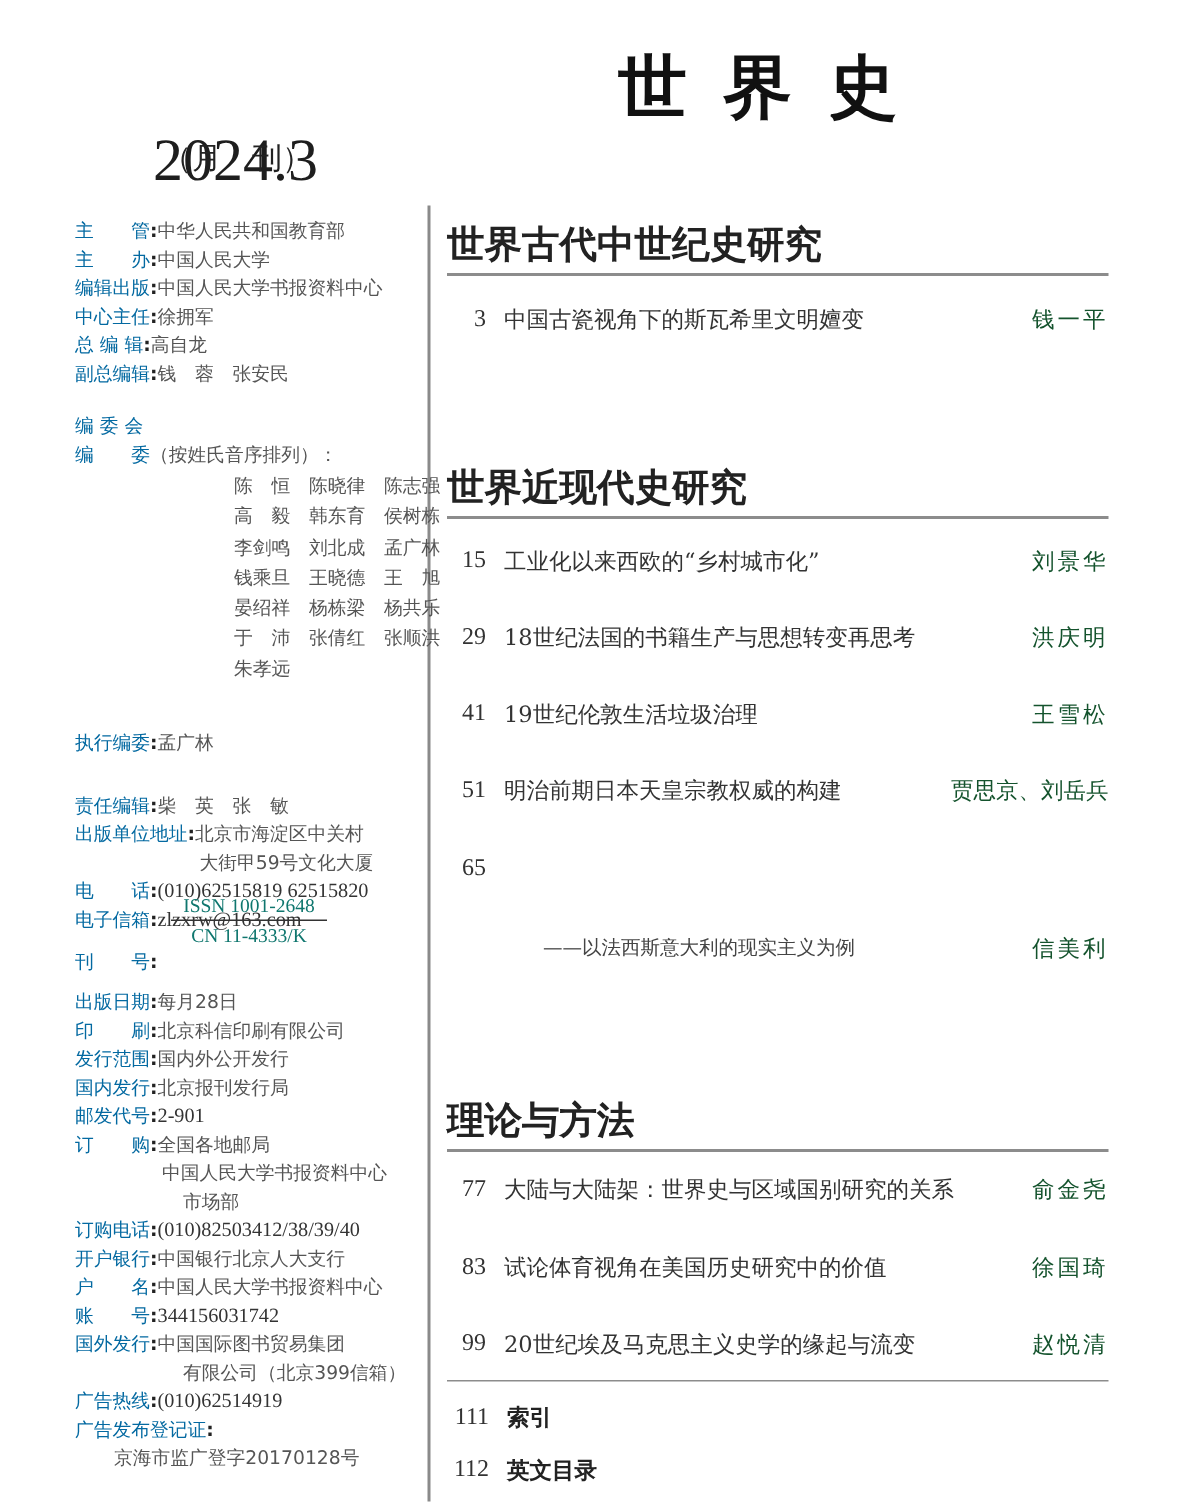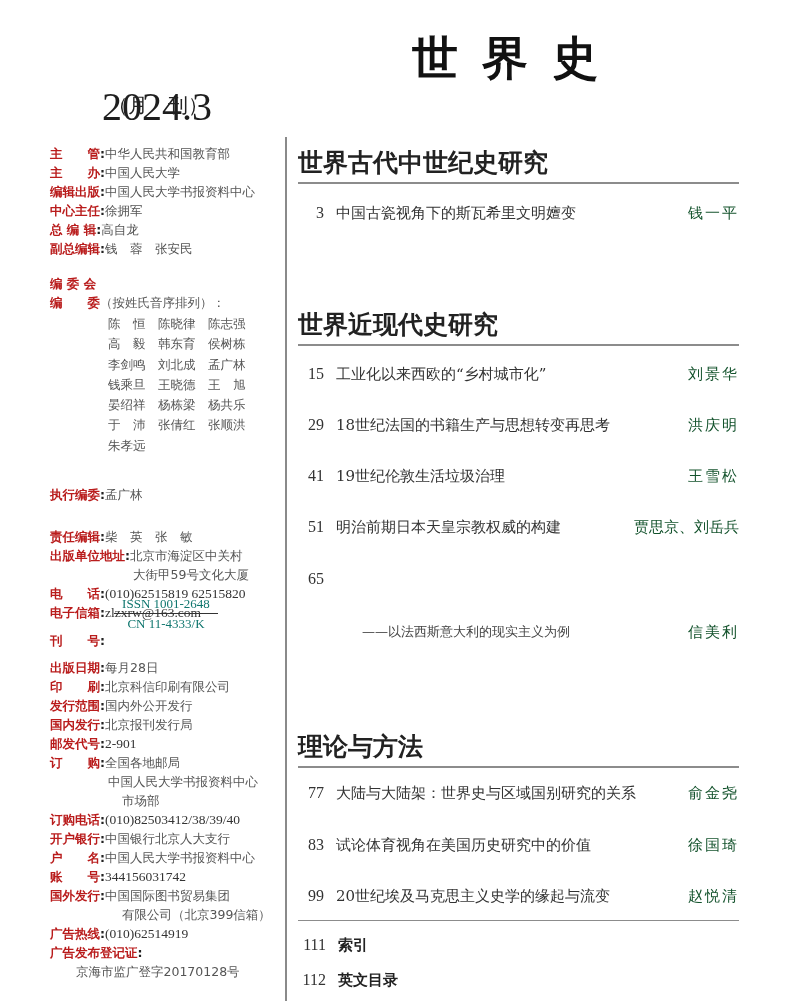--- a/index.html
+++ b/index.html
@@ -20,27 +20,27 @@
       position: absolute; left: 412px; top: 28px;
       font-family: "DejaVu Serif", serif; font-size: 46px; font-weight: bold;
       letter-spacing: 24px; color: #111; text-align: center;
     }
     .divider {
       position: absolute; left: 285px; top: 137px; width: 2px; height: 864px; background: #8a8a8a;
     }
     
     .colophon { position: absolute; left: 50px; top: 146px; width: 230px; }
     .c-row { position: absolute; left: 0; font-family: "DejaVu Sans", sans-serif; font-size: 12.5px; line-height: 16px; color: #333; white-space: nowrap; }
-    .c-label { font-weight: bold; color: #b91c1c; display: inline-block; }
+    .c-label { font-weight: normal; color: #0369a1; display: inline-block; }
     .c-colon { font-weight: bold; color: #222; }
     .c-val { color: #555; }
     .c-val.num { font-family: "Liberation Serif", serif; font-size: 13.5px; color: #333; }
     .c-cont { position: absolute; font-family: "DejaVu Sans", sans-serif; font-size: 12.5px; color: #555; white-space: nowrap; line-height: 16px; }
     .editor-grid { position: absolute; left: 58px; top: 191px; }
-    .editor-row { font-family: "DejaVu Sans", sans-serif; font-size: 12.5px; color: #555; height: 20.3px; line-height: 20.3px; white-space: nowrap; }
+    .editor-row { font-family: "DejaVu Sans", sans-serif; font-size: 12.5px; color: #555; height: 20.3px; line-height: 20.3px; white-space: nowrap; margin-left: 48px; }
     .editor-name { display: inline-block; width: 50px; }
     .issn-box { position: absolute; left: 64px; top: 476px; width: 104px; text-align: center; font-family: "Liberation Serif", serif; font-size: 13px; color: #0f766e; }
     .issn-top { border-bottom: 1px solid #333; padding-bottom: 1px; }
     .issn-bot { padding-top: 2px; }
     
     .section-head {
       position: absolute; left: 298px; width: 441px;
       font-family: "DejaVu Sans", sans-serif; font-size: 25px; font-weight: bold; color: #222;
       border-bottom: 2px solid #8c8c8c; padding-bottom: 3px;
     }

